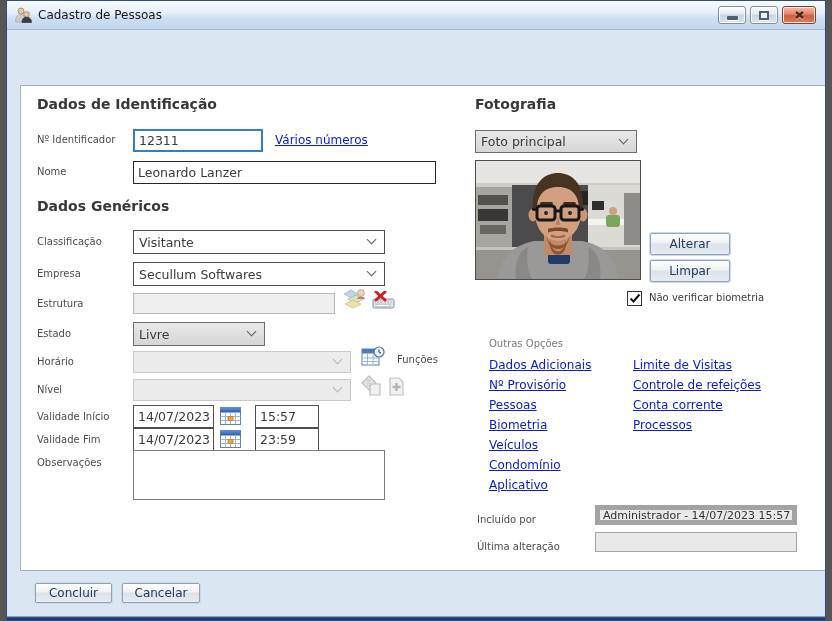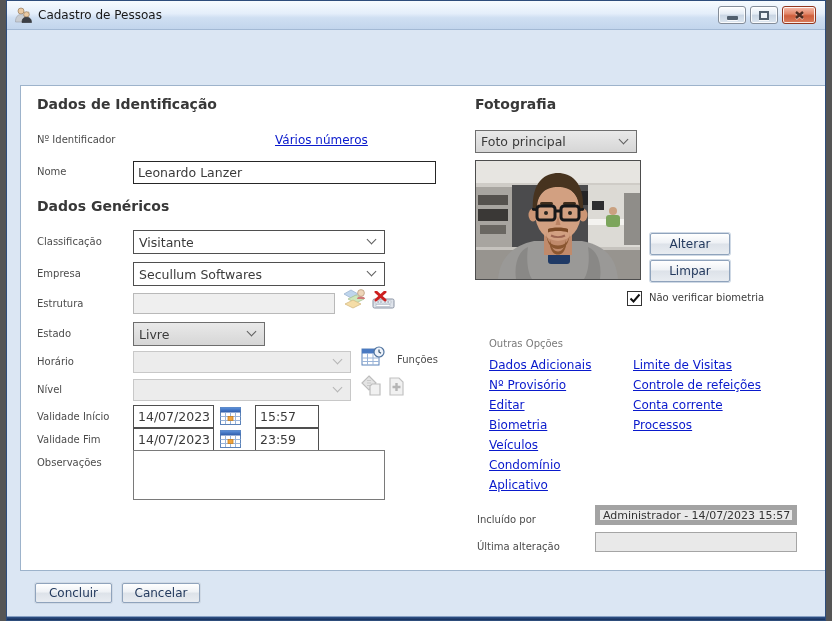--- a/index.html
+++ b/index.html
@@ -99,20 +99,23 @@
       </div>
     </div>
   </div>
 
 
   <div class="panel">
 
     <div class="h2" style="left:16px;top:10px;">Dados de Identificação</div>
 
     <div class="lbl" style="left:16px;top:48px;">Nº Identificador</div>
+    <div class="inp focus" style="left:112px;top:43px;width:130px;height:23px;">
+      <span>12311</span>
+    </div>
     <a class="link" style="left:254px;top:47px;">Vários números</a>
 
     <div class="lbl" style="left:16px;top:80px;">Nome</div>
     <div class="inp" style="left:112px;top:75px;width:303px;height:23px;">
       <span>Leonardo Lanzer</span>
     </div>
 
     <div class="h2" style="left:16px;top:112px;">Dados Genéricos</div>
 
     <div class="lbl" style="left:16px;top:150px;">Classificação</div>
@@ -301,21 +304,21 @@
       <svg width="12" height="11" viewBox="0 0 12 11">
         <path d="M1.5,5.5 L4.5,8.5 L10.5,1.5" fill="none" stroke="#111" stroke-width="2"></path>
       </svg>
     </div>
     <div class="lbl" style="left:628px;top:206px;color:#3c3c3c;">Não verificar biometria</div>
 
     <div class="lbl muted" style="left:468px;top:252px;">Outras Opções</div>
 
     <a class="link" style="left:468px;top:272px;">Dados Adicionais</a>
     <a class="link" style="left:468px;top:292px;">Nº Provisório</a>
-    <a class="link" style="left:468px;top:312px;">Editar</a>
+    <a class="link" style="left:468px;top:312px;">Pessoas</a>
     <a class="link" style="left:468px;top:332px;">Biometria</a>
     <a class="link" style="left:468px;top:352px;">Veículos</a>
     <a class="link" style="left:468px;top:372px;">Condomínio</a>
     <a class="link" style="left:468px;top:392px;">Aplicativo</a>
 
     <a class="link" style="left:612px;top:272px;">Limite de Visitas</a>
     <a class="link" style="left:612px;top:292px;">Controle de refeições</a>
     <a class="link" style="left:612px;top:312px;">Conta corrente</a>
     <a class="link" style="left:612px;top:332px;">Processos</a>
 

